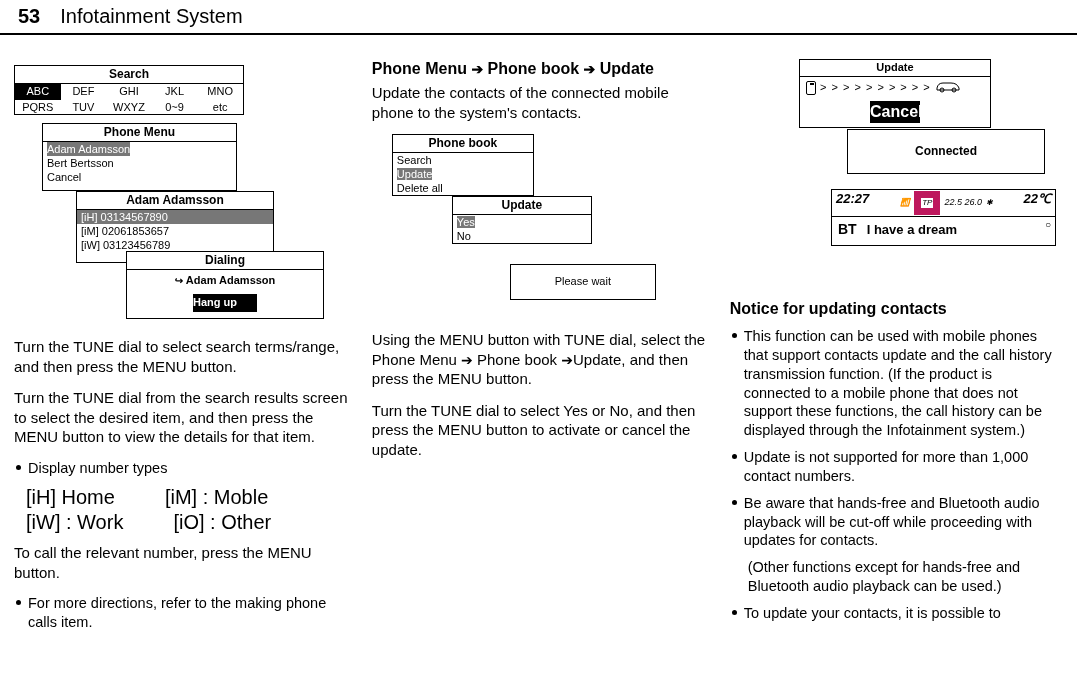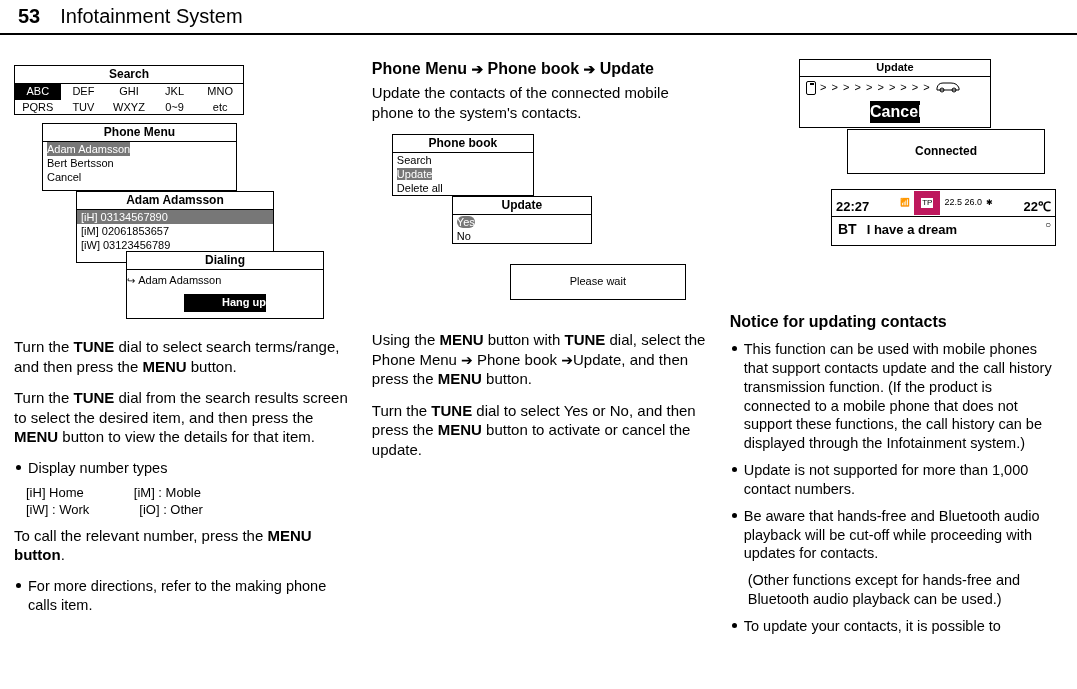--- a/index.html
+++ b/index.html
@@ -59,70 +59,70 @@
   .phone-menu-screen { width: 195px; height:68px; left: 28px; top: 58px; }
   .phone-menu-screen .row { padding: 0 4px; line-height:14px; }
   .phone-menu-screen .sel { background:#777; color:#fff; display:inline-block; }
 
   .contact-screen { width: 198px; height:72px; left: 62px; top: 126px; }
   .contact-screen .titlebar { font-size:12px; }
   .contact-screen .row { padding: 0 4px; line-height:14px;}
   .contact-screen .hrow { background:#777; color:#fff; }
 
   .dialing-screen { width: 198px; height:68px; left: 112px; top:186px; }
-  .dialing-screen .name { font-size:11px; padding:4px 0 2px;}
-  .dialing-screen .hangup { display:block; width:82px; margin:4px auto 16px; background:#000; color:#fff; font-weight:bold; text-align:right; font-size:11px; padding:2px 0;}
+  .dialing-screen .name { text-align:center; font-size:11px; padding:4px 0 2px;font-weight:bold;}
+  .dialing-screen .hangup { display:block; width:64px; margin:4px auto 16px; background:#000; color:#fff; font-weight:bold; text-align:left; font-size:11px; padding:2px 0;}
 
   p { margin: 12px 0; font-size: 15px; line-height:1.3; }
   .h4 { font-weight: bold; font-size:16px; margin: 0 0 4px; }
   .bullet-line { position:relative; padding-left:14px; font-size:14.5px; line-height:1.3; margin: 8px 0; }
   .bullet-line::before { content:""; width:5px; height:5px; border-radius:50%; background:#000; position:absolute; left:2px; top:6px; }
 
-  .types-row { display:flex; gap:50px; padding-left:12px; font-size:13px; }
+  .types-row { display:flex; gap:50px; padding-left:12px; font-size:20px; }
 
   
   .pb-stack { position:relative; width:260px; height:180px; margin: 10px 0 16px 20px;}
   .pb-screen { position:absolute; border:1.5px solid #000; background:#fff; font-size:11px; }
   .pb-screen .titlebar { text-align:center; font-weight:bold; border-bottom:1px solid #000; padding:1px 0; font-size:12px;}
   .pb-phonebook { width:142px; left:0; top:0;}
   .pb-phonebook .row { padding:0 4px; line-height:14px;}
   .pb-phonebook .sel { background:#777; color:#fff;}
   .pb-update { width:140px; left:60px; top:62px;}
   .pb-update .row { padding:0 4px; line-height:14px;}
-  .pb-update .sel { background:#777; color:#fff;border-radius:6px;}
-  .pb-wait { width:176px; left:118px; top:130px;}
+  .pb-update .sel { background:#777; color:#fff;}
+  .pb-wait { width:146px; left:118px; top:130px;}
   .pb-wait .msg { text-align:center; font-size:11px; padding:10px 0;}
 
   
   .r-stack { position:relative; width:260px; height:210px; margin-left:auto; margin-right:0; }
   .r-screen { position:absolute; border:1.5px solid #000; background:#fff; font-size:11px; }
   .r-update { width:192px; left:0; top:0;}
   .r-update .titlebar{text-align:center;font-weight:bold;border-bottom:1px solid #000;padding:1px 0;}
   .r-update .body { display:flex; align-items:center; padding:2px 6px; gap:4px;}
   .r-update .cancel { display:block; width:50px; margin:2px auto 4px; background:#000; color:#fff; font-size:16px; font-weight:bold; text-align:center; padding:1px 0;}
   .phone-icon { width:10px; height:14px; border:1px solid #000; border-radius:2px; position:relative; }
   .phone-icon::after { content:""; position:absolute; left:3px; top:1px; width:4px; height:2px; background:#000;}
   .car-icon { display:inline-block; }
   .car-svg { width:26px; height:14px; }
 
   .r-connected { width:198px;  left:48px; top:70px; }
   .r-connected .msg { text-align:center; font-size:12px; font-weight:bold; padding:14px 0;}
 
   .r-nowplay { width:225px; left:32px; top:130px;}
-  .r-nowplay .top { display:flex; justify-content:space-between; align-items:flex-end; padding:1px 4px; border-bottom:1px solid #000; font-size:11px;}
+  .r-nowplay .top { display:flex; justify-content:space-between; align-items:flex-start; padding:1px 4px; border-bottom:1px solid #000; font-size:11px;font-style:italic;}
   .r-nowplay .time { font-weight:bold; font-size:13px;}
   .r-nowplay .temp { font-weight:bold; font-size:13px;}
   .r-nowplay .mid { font-size:8px; display:flex; gap:4px; align-items:center;}
   .r-nowplay .sig { border:7px solid #be185d; padding:0 1px;}
   .r-nowplay .body { display:flex; align-items:flex-end; gap:10px; padding:4px 6px 6px; }
   .r-nowplay .bt { font-weight:bold; font-size:14px;}
   .r-nowplay .track { font-weight:bold; font-size:13px;}
   .r-nowplay .deg { font-size:10px; align-self:flex-start; padding:2px 4px 0 0;}
 
-  b { font-weight:bold;}
+  b { font-weight:normal;}
   .arrow { font-size:14px; position:relative; top:0px;}
 </style>
 </head>
 <body>
 
 <div class="header">
   <span class="page-num">53</span>
   <span class="title">Infotainment System</span>
 </div>
 
@@ -265,21 +265,21 @@
         <div style="display:flex;">
           <div class="body" style="flex:1">
             <span class="bt">BT</span>
             <span class="track">I have a dream</span>
           </div>
           <span class="deg">○</span>
         </div>
       </div>
     </div>
 
-    <div class="h4" style="margin-top:43px">Notice for updating contacts</div>
+    <div class="h4" style="margin-top:30px">Notice for updating contacts</div>
 
     <div class="bullet-line">This function can be used with mobile phones that support contacts update and the call history transmission function. (If the product is connected to a mobile phone that does not support these functions, the call history can be displayed through the Infotainment system.)</div>
     <div class="bullet-line">Update is not supported for more than 1,000 contact numbers.</div>
     <div class="bullet-line">Be aware that hands-free and Bluetooth audio playback will be cut-off while proceeding with updates for contacts.</div>
     <div style="padding-left:18px; font-size:14.5px; line-height:1.3; margin:8px 0">(Other functions except for hands-free and Bluetooth audio playback can be used.)</div>
     <div class="bullet-line">To update your contacts, it is possible to</div>
   </div>
 
 </div>
 

